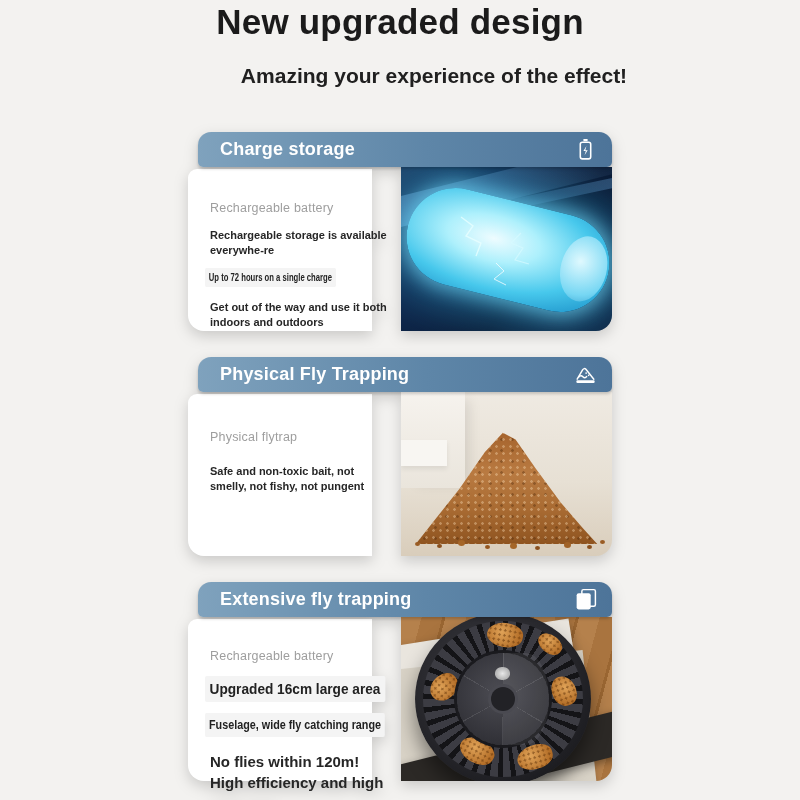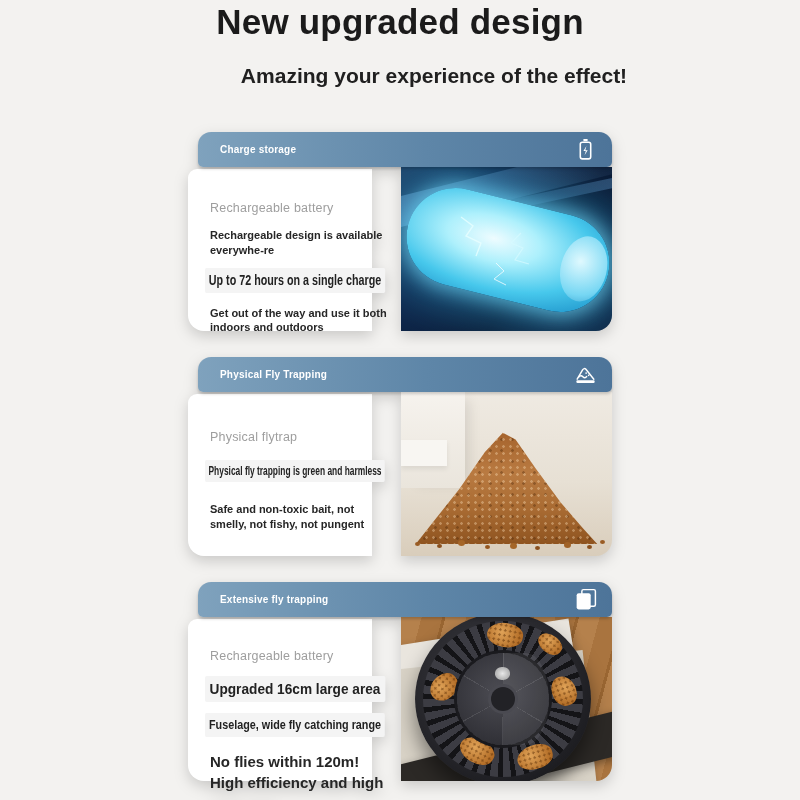--- a/index.html
+++ b/index.html
@@ -25,38 +25,38 @@
   .card{position:relative;height:199px;filter:drop-shadow(0 5px 7px rgba(0,0,0,.17));}
 
   .card-header{
     position:absolute;top:0;left:10px;right:0;height:35px;z-index:3;
     border-radius:13px 13px 5px 5px;
     background:linear-gradient(90deg,#7fa2bd 0%,#5e86a8 55%,#4d7499 100%);
     display:flex;align-items:center;justify-content:space-between;
     padding:0 14px 0 22px;box-sizing:border-box;
     box-shadow:0 2px 3px rgba(0,0,0,.18);
   }
-  .card-header-title{color:#ffffff;font-weight:700;font-size:10px;letter-spacing:.2px;}
+  .card-header-title{color:#ffffff;font-weight:700;font-size:18px;letter-spacing:.2px;}
   .card-header-icon svg{display:block;width:25px;height:25px;}
 
   .card-text{
     position:absolute;left:0;top:37px;bottom:0;width:184px;z-index:2;
     background:#ffffff;border-radius:9px 0 0 16px;box-sizing:border-box;
   }
   .lines{width:180px;padding-left:22px;}
   .t-label{color:#9e9e9e;font-size:12.5px;font-weight:400;letter-spacing:.2px;}
   .t-body{font-size:11px;font-weight:700;color:#262626;line-height:1.35;margin:0;}
   .t-hl{background:#f4f4f4;border-radius:2px;padding:3px 5px;margin-left:-5px;
         font-weight:700;color:#222;}
   .fit{display:inline-block;white-space:nowrap;transform-origin:0 50%;}
 
   
   .c1 .t-label{margin:32px 0 0;}
   .c1 .l1{margin-top:13px;}
-  .c1 .l2{margin-top:10px;font-size:14px;}
+  .c1 .l2{margin-top:10px;font-size:10px;}
   .c1 .l3{margin-top:13px;}
   .c2 .t-label{margin:36px 0 0;}
   .c2 .l1{margin-top:16px;font-size:12px;}
   .c2 .l2{margin-top:20px;}
   .c3 .t-label{margin:30px 0 0;}
   .c3 .l1{margin-top:13px;font-size:15px;}
   .c3 .l2{margin-top:11px;font-size:13.5px;}
   .c3 .l3{margin-top:15px;font-size:15px;}
 
   .card-img{
@@ -152,21 +152,21 @@
           <svg viewBox="0 0 24 24" fill="none" stroke="#ffffff" stroke-width="1.5">
             <rect x="7" y="5" width="10" height="16" rx="2"></rect>
             <line x1="10" y1="3" x2="14" y2="3" stroke-width="2.2"></line>
             <path d="M12.9 8.6 L10 13.4 h2.3 L11.1 17.6 L14.1 12.6 h-2.3 Z" fill="#ffffff" stroke="none"></path>
           </svg>
         </span>
       </div>
       <div class="card-text">
         <div class="lines">
           <div class="t-label">Rechargeable battery</div>
-          <p class="t-body l1">Rechargeable design is available everywhe-re</p>
+          <p class="t-body l1">Rechargeable storage is available everywhe-re</p>
           <p class="t-body l2"><span class="t-hl fit" style="transform: scaleX(0.766518);">Up to 72 hours on a single charge</span></p>
           <p class="t-body l3">Get out of the way and use it both indoors and outdoors</p>
         </div>
       </div>
       <div class="card-img img-battery">
         <div class="bat-streak"></div>
         <div class="bat-streak2"></div>
         <div class="bat-capsule">
           <div class="bat-cap"></div>
         </div>
@@ -187,21 +187,20 @@
             <path d="M5.5 14.5 q2 -2.4 4 -.4 t3.6 -.2"></path>
             <circle cx="12.6" cy="10.6" r=".8" fill="#ffffff" stroke="none"></circle>
             <circle cx="15" cy="12.8" r=".8" fill="#ffffff" stroke="none"></circle>
             <rect x="3.2" y="17.6" width="17.6" height="2.6" rx="1.2" fill="#ffffff" stroke="none"></rect>
           </svg>
         </span>
       </div>
       <div class="card-text">
         <div class="lines">
           <div class="t-label">Physical flytrap</div>
-          <p class="t-body l1"><span class="t-hl fit" style="transform: scaleX(0.699241);">Physical fly trapping is green and harmless</span></p>
           <p class="t-body l2">Safe and non-toxic bait, not smelly, not fishy, not pungent</p>
         </div>
       </div>
       <div class="card-img img-bait">
         <div class="bait-wall"></div>
         <div class="bait-ledge"></div>
         <div class="bait-pile"></div>
         <div class="bait-crumb"></div>
       </div>
     </section>

